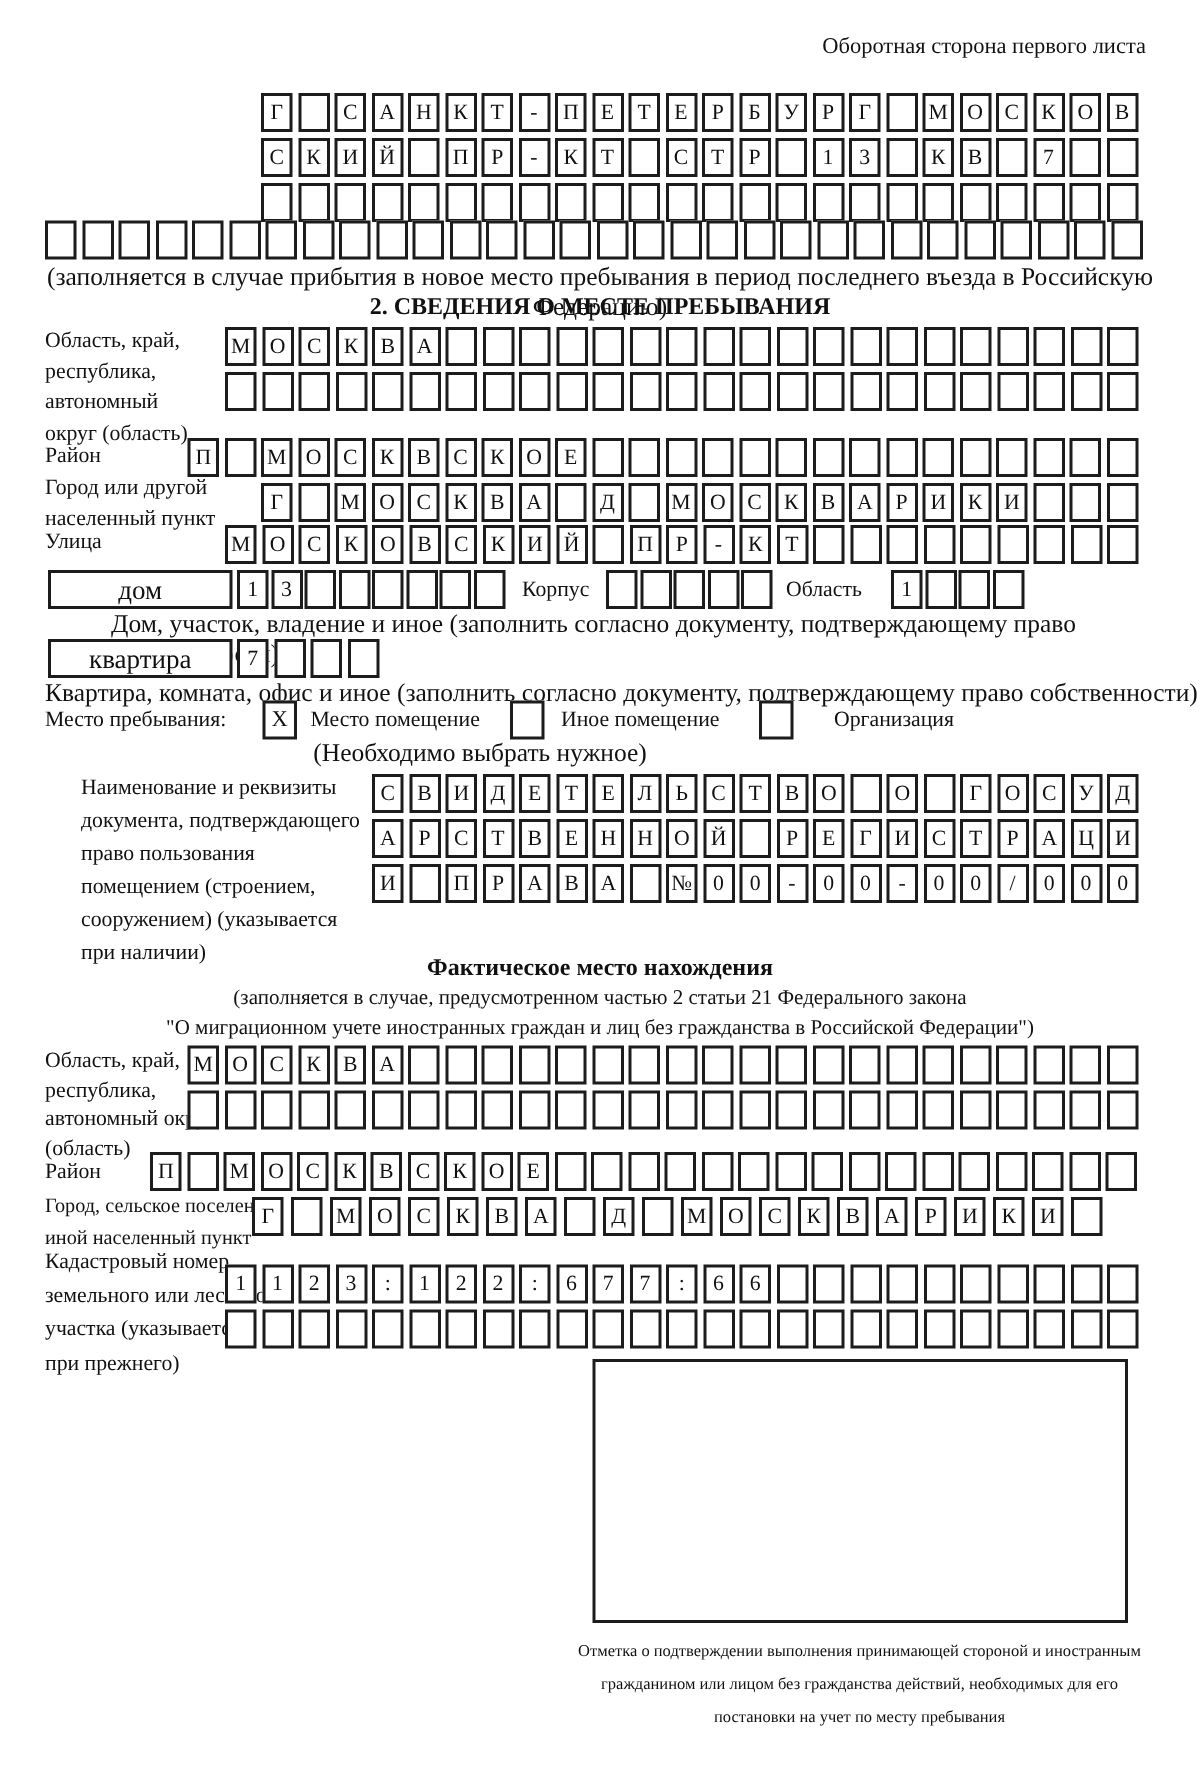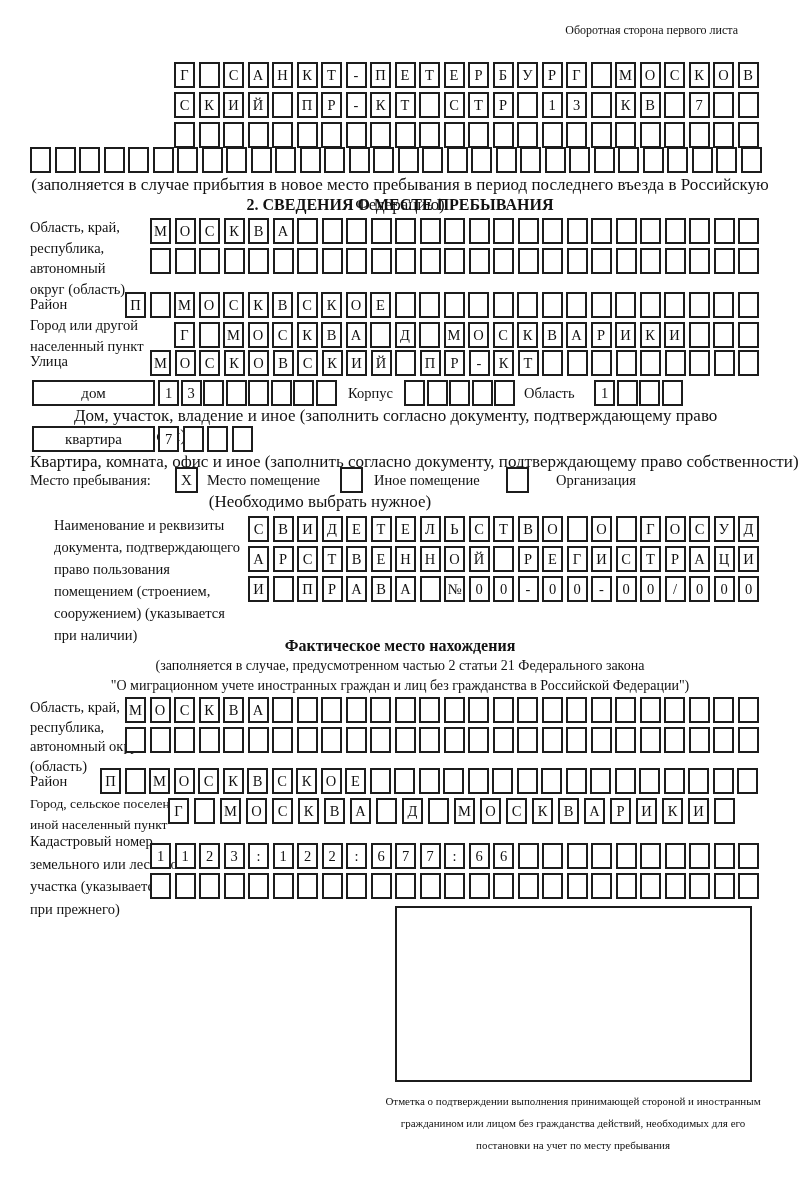--- a/index.html
+++ b/index.html
@@ -18,39 +18,39 @@
     width:21px;height:26px;box-sizing:border-box;flex:0 0 21px;
     border:2px solid #1c1c1c;background:#fff;
     display:flex;align-items:center;justify-content:center;
     font-size:14.5px;font-family:"Liberation Serif",serif;
   }
   .tight{gap:1.5px;}
   .widebox{
     position:absolute;height:26px;box-sizing:border-box;
     border:2px solid #1c1c1c;background:#fff;
     display:flex;align-items:center;justify-content:center;
-    font-size:15px;
+    font-size:18px;
   }
   .checkbox{
     position:absolute;width:23px;height:26px;box-sizing:border-box;
     border:2px solid #1c1c1c;background:#fff;
     display:flex;align-items:center;justify-content:center;
     font-size:15px;
   }
   .stamp{
     position:absolute;border:2px solid #1c1c1c;background:#fff;box-sizing:border-box;
   }
   .title{font-size:16px;font-weight:bold;width:800px;text-align:center;}
 </style>
 </head>
 <body>
 
 <div id="page">
 
-  <div class="abs cap" style="top:23px;right:62px;font-size:12px;">Оборотная сторона первого листа</div>
+  <div class="abs cap" style="top:23px;right:36px;font-size:15px;">Оборотная сторона первого листа</div>
 
   <div class="cellrow" style="left:174px;top:62px;">
       <div class="cell">Г</div>
       <div class="cell"></div>
       <div class="cell">С</div>
       <div class="cell">А</div>
       <div class="cell">Н</div>
       <div class="cell">К</div>
       <div class="cell">Т</div>
       <div class="cell">-</div>

